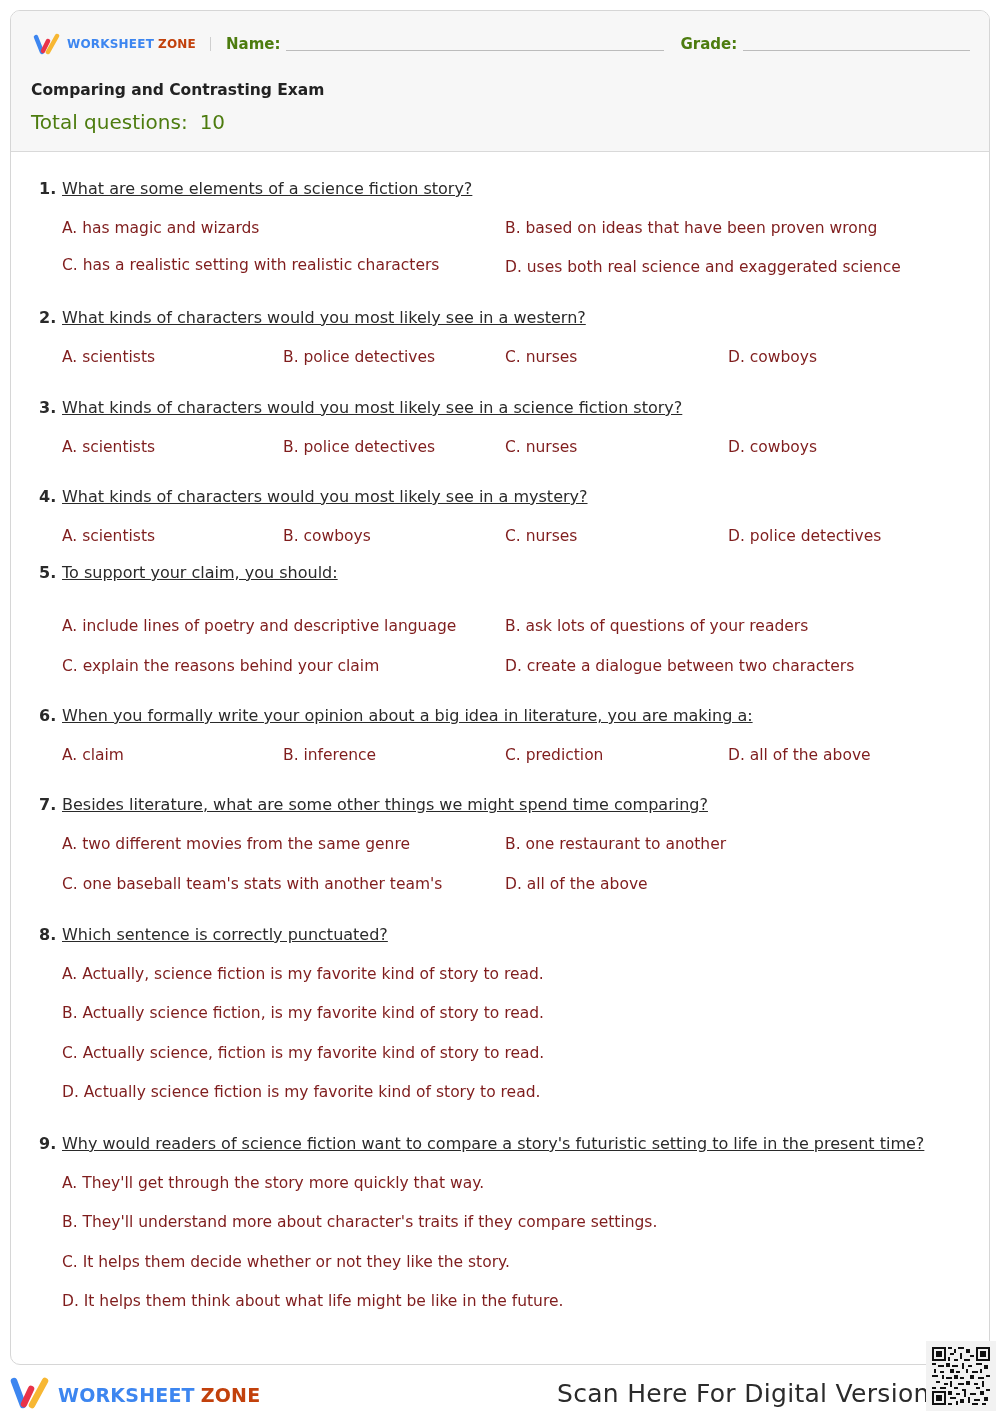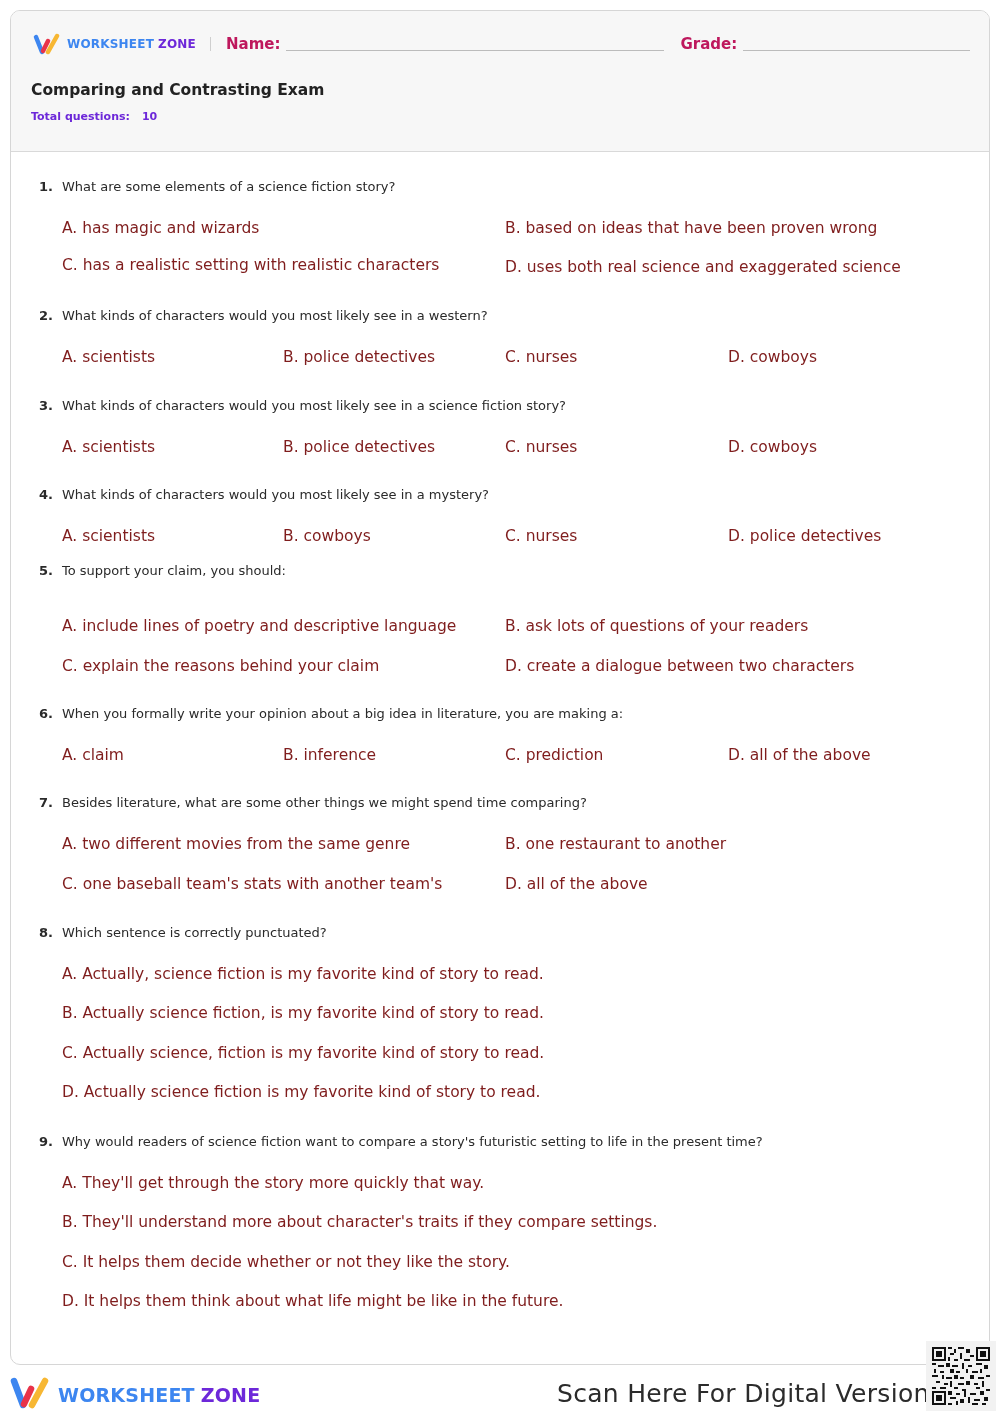--- a/index.html
+++ b/index.html
@@ -11,35 +11,35 @@
     border: 1px solid #d6d6d6; border-radius: 10px; background: #fff; overflow: hidden;
   }
   .header {
     background: #f7f7f7; height: 141px; border-bottom: 1px solid #d9d9d9; position: relative;
   }
   .logo-row { position: absolute; left: 22px; top: 20px; display: flex; align-items: center; height: 26px; width: 940px; }
   .logo { display: flex; align-items: center; }
   .logo svg { display: block; }
   .logo-text { font-family: "DejaVu Sans", sans-serif; font-weight: bold; font-size: 12px; letter-spacing: 0.2px; margin-left: 4px; }
   .logo-text .ws { color: #3d86f0; }
-  .logo-text .zn { color: #6d28d9; margin-left: 4px; }
+  .logo-text .zn { color: #c2410c; margin-left: 4px; }
   .sep { width: 1px; height: 14px; background: #cfcfcf; margin: 0 15px 0 14px; }
-  .field-label { font-weight: bold; font-size: 15px; color: #be185d; }
+  .field-label { font-weight: bold; font-size: 15px; color: #4d7c0f; }
   .field-line { border-bottom: 1px solid #bcbcbc; height: 1px; margin-top: 12px; }
   .name-line { width: 378px; margin-left: 6px; }
   .grade-label { margin-left: 16px; }
   .grade-line { width: 227px; margin-left: 6px; }
 
   .title { position: absolute; left: 20px; top: 70px; font-weight: bold; font-size: 15.5px; color: #222; }
-  .total { position: absolute; left: 20px; top: 99px; font-weight: bold; font-size: 11px; color: #6d28d9; }
+  .total { position: absolute; left: 20px; top: 99px; font-weight: normal; font-size: 20px; color: #4d7c0f; }
   .total .num { margin-left: 12px; }
 
   .questions { position: absolute; left: 0; top: 150px; width: 980px; }
   .q { position: absolute; left: 0; width: 980px; }
-  .q-stem { position: absolute; left: 28px; font-size: 13px; color: #2a2a2a; white-space: nowrap; }
+  .q-stem { position: absolute; left: 28px; font-size: 16px; color: #2a2a2a; white-space: nowrap; text-decoration: underline; }
   .q-num { font-weight: bold; display: inline-block; width: 23px; }
   .opt { position: absolute; font-size: 15.5px; color: #7f1d1d; white-space: nowrap; }
 
   .footer-logo { position: absolute; left: 10px; top: 1376px; display: flex; align-items: center; }
   .footer-logo .logo-text { font-size: 19px; margin-left: 6px; }
   .footer-logo .logo-text .zn { margin-left: 6px; }
   .scan-text { position: absolute; left: 557px; top: 1379px; font-size: 25px; color: #2b2b2b; letter-spacing: 0.3px; }
   .qr { position: absolute; left: 926px; top: 1341px; width: 70px; height: 70px; background: #f2f2f2; padding: 6px; }
   .qr svg { display: block; }
 </style>

